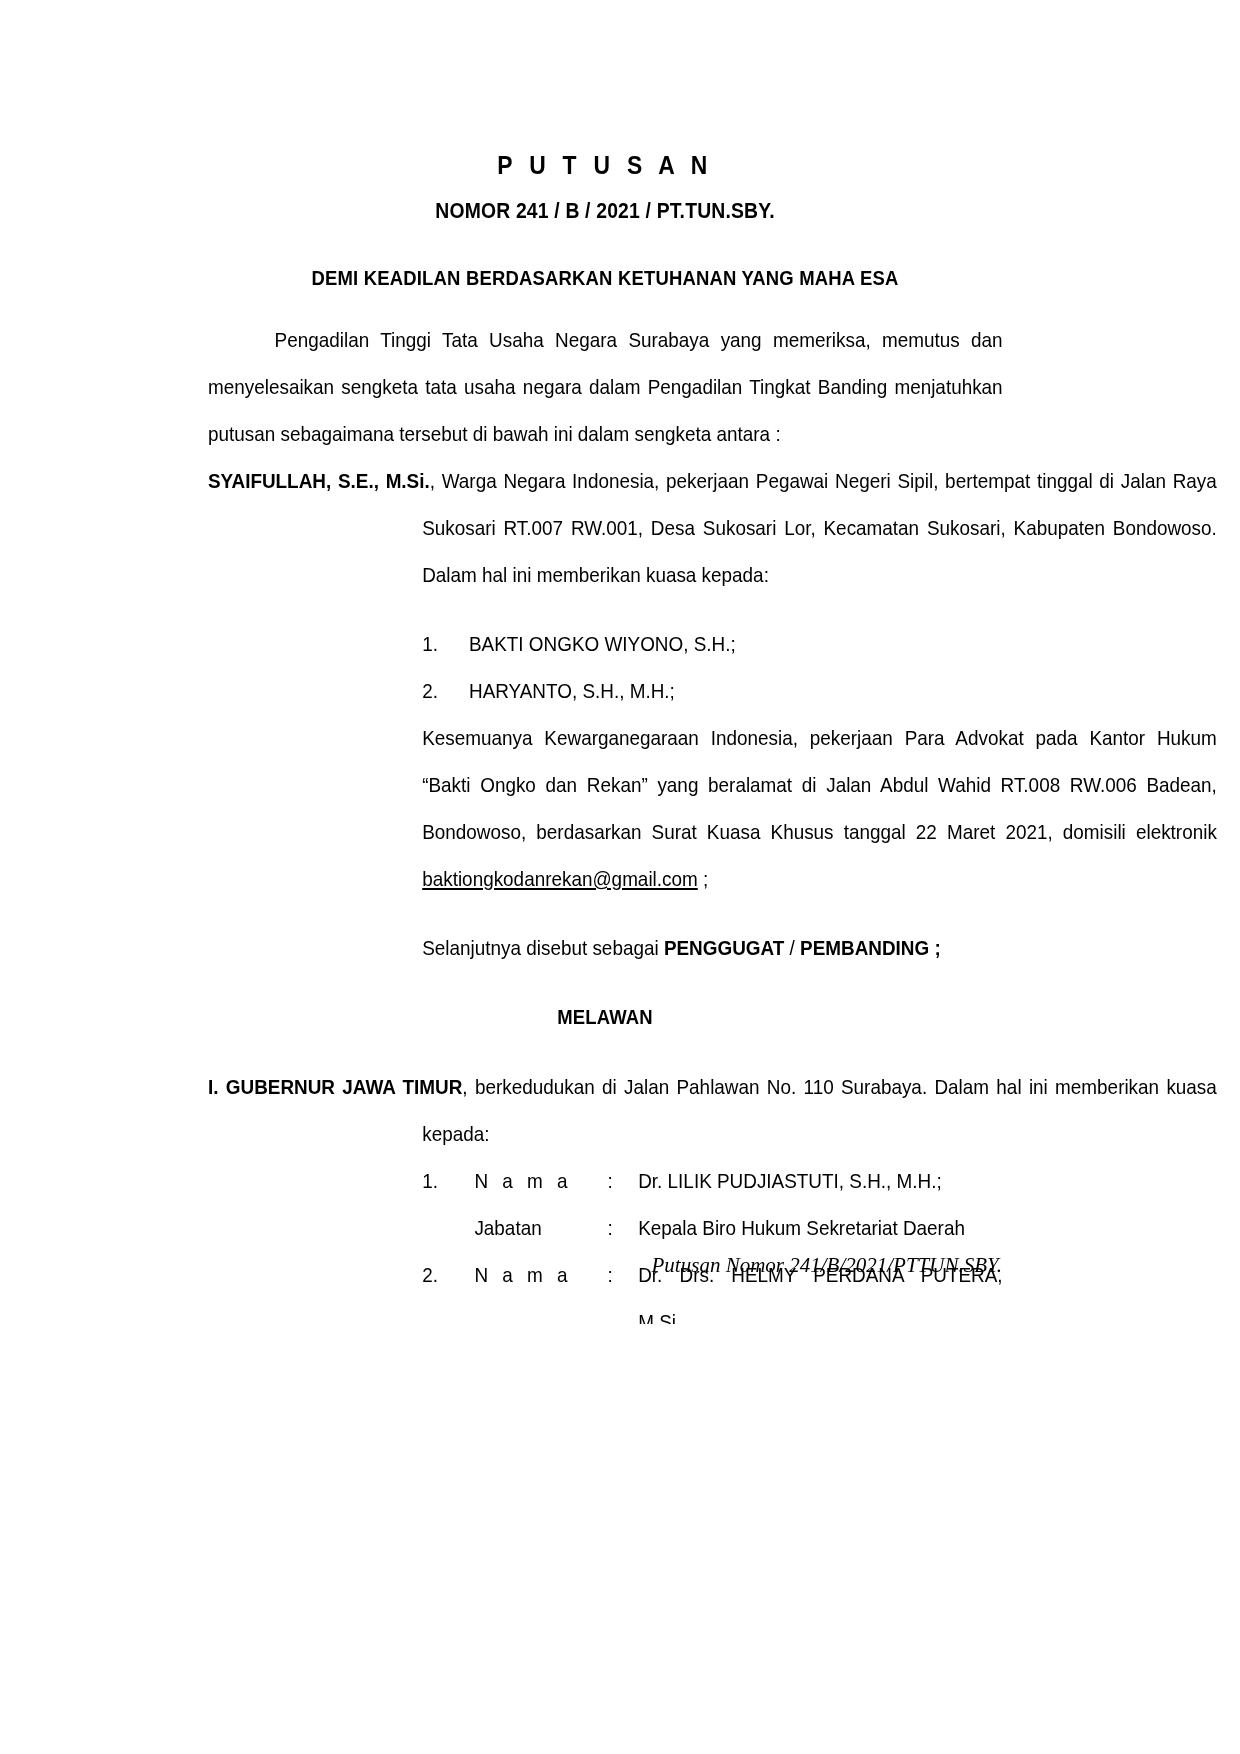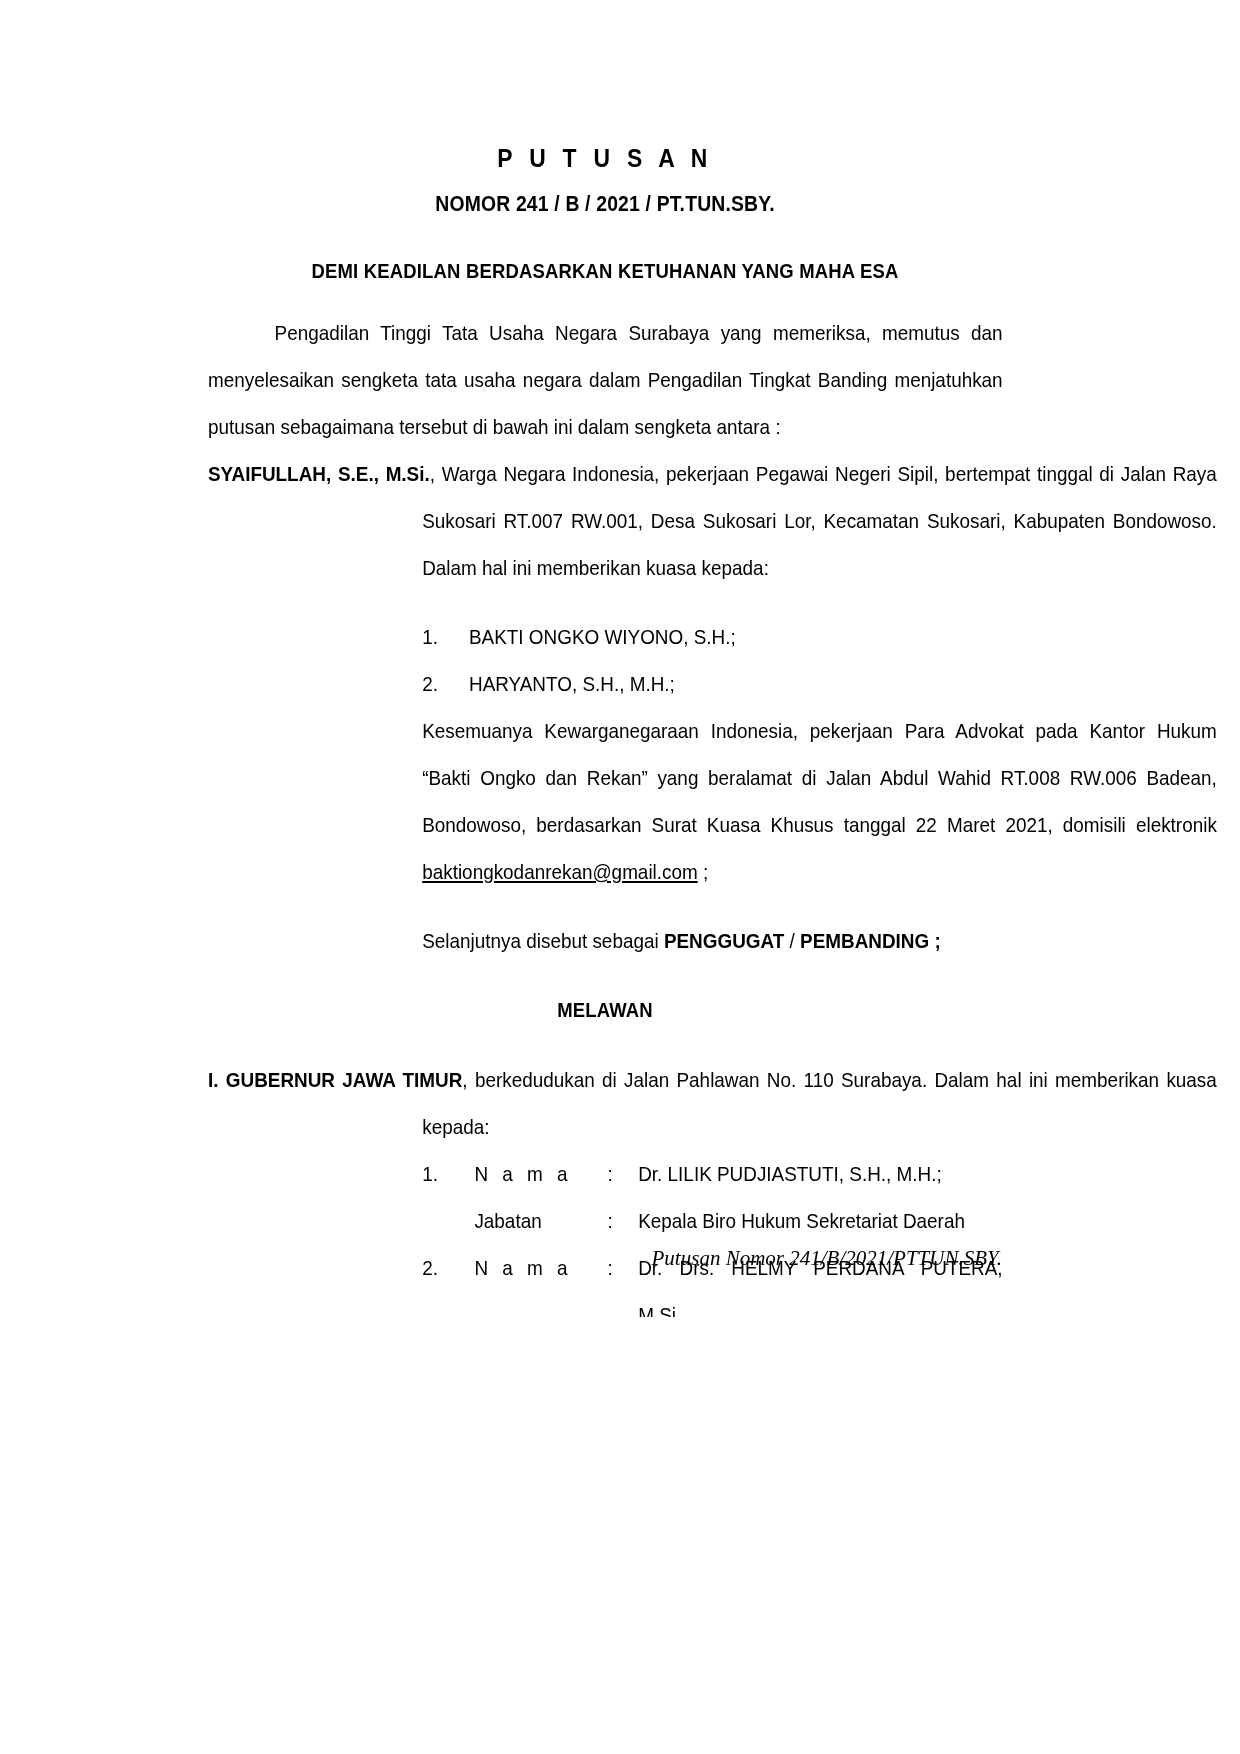--- a/index.html
+++ b/index.html
@@ -5,21 +5,21 @@
   html, body {
     margin: 0;
     padding: 0;
     background: #ffffff;
   }
   .page {
     position: relative;
     width: 1240px;
     height: 1316px;
     background: #ffffff;
-    margin: 1px auto;
+    margin: 8px auto;
     overflow: hidden;
     font-family: "Liberation Sans", sans-serif;
     color: #000000;
   }
   .content {
     position: absolute;
     left: 208px;
     top: 0;
     width: 794px;
   }

